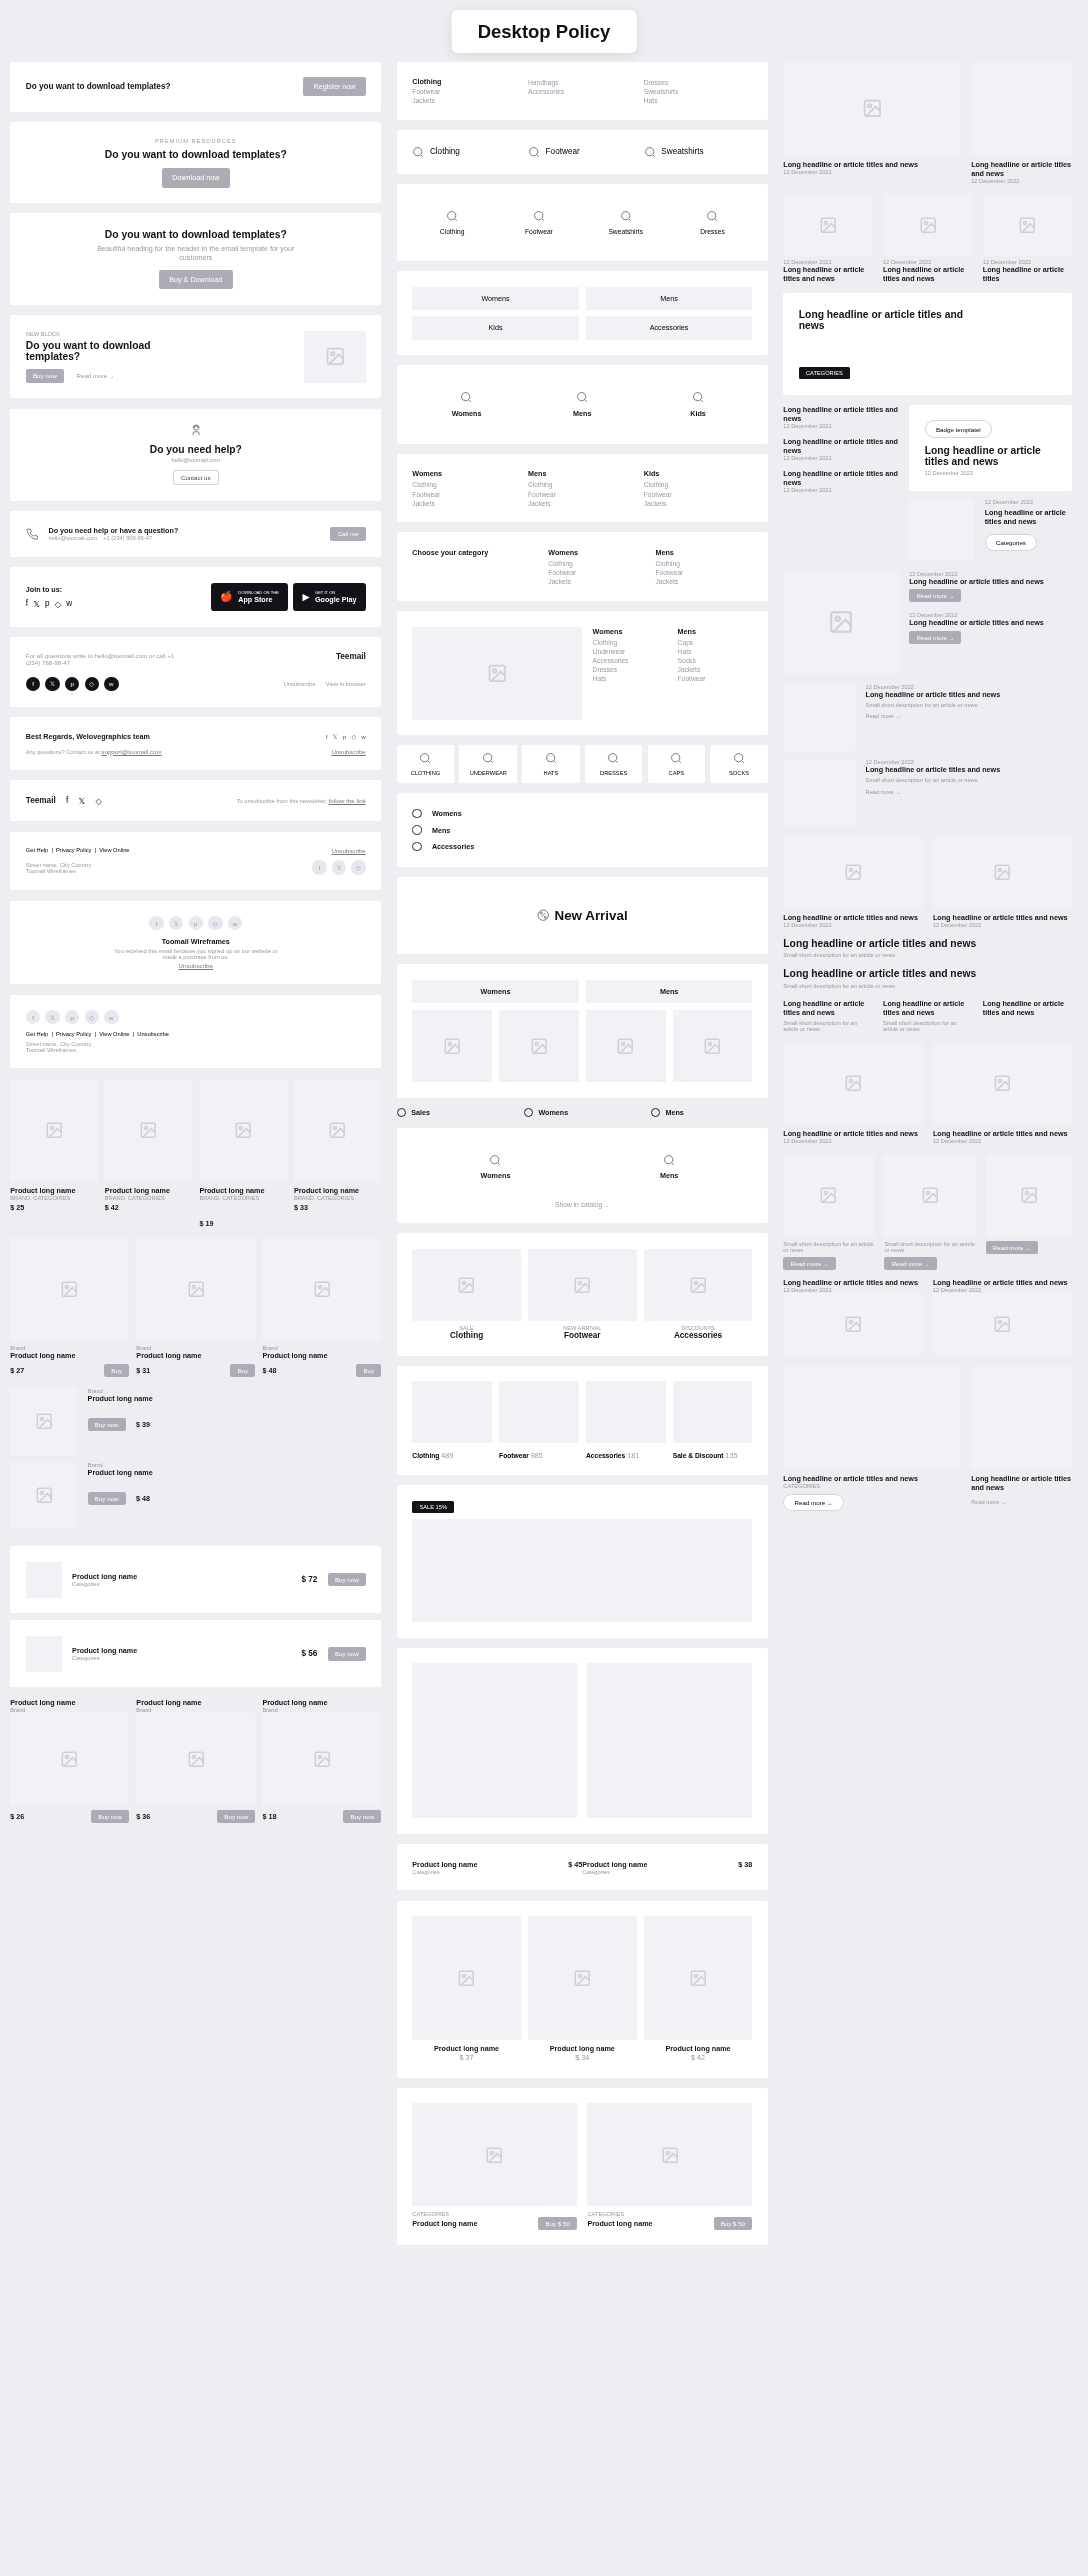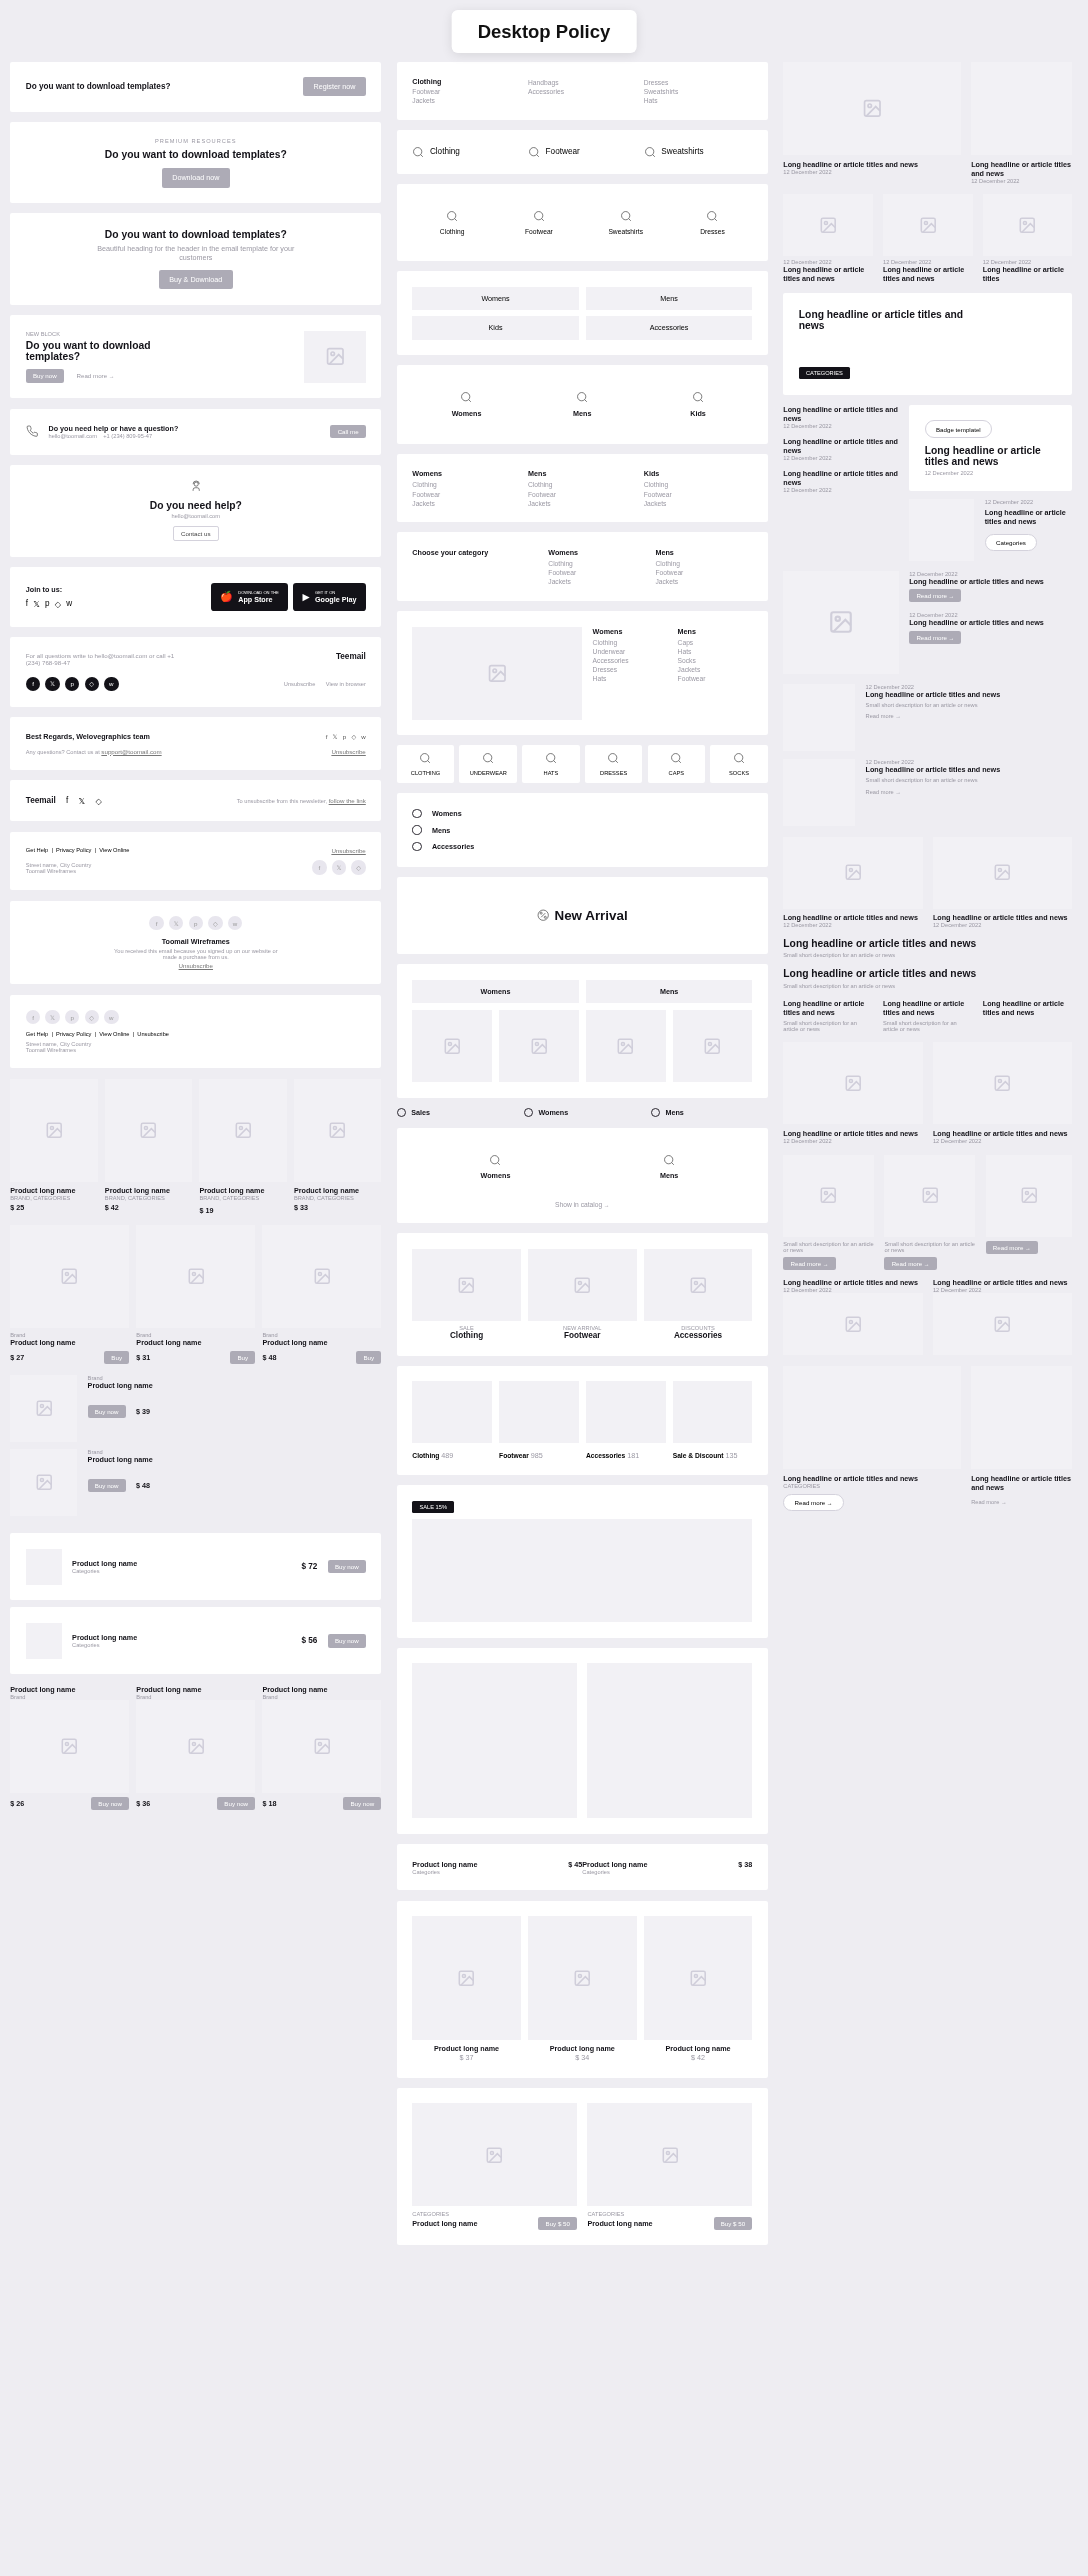--- a/index.html
+++ b/index.html
@@ -81,41 +81,41 @@
  </div>
  <div class="ph" style="width:62px;height:52px">
           <svg width="20.6" height="20.6" viewBox="0 0 24 24">
             <rect x="3" y="3" width="18" height="18" rx="2"></rect>
             <circle cx="9" cy="9" r="2"></circle>
             <path d="M21 15l-5-5L5 21"></path>
           </svg>
         </div>
 </div>
 
+<div class="card center">
+ <svg class="svgicon" style="margin-bottom:5.2px" viewBox="0 0 24 24">
+          <circle cx="12" cy="8" r="4"></circle>
+          <path d="M6 21v-2a4 4 0 014-4h4a4 4 0 014 4v2M18 8a6 6 0 10-12 0"></path>
+        </svg>
+ <div class="h2">Do you need help?</div>
+ <div class="muted tiny" style="margin:2.1px 0 7.2px">hello@toomail.com</div>
+ <button class="btn-outline btn-sm">Contact us</button>
+</div>
+
 <div class="card flex between aic">
  <div class="flex aic gap20">
   <svg class="svgicon" viewBox="0 0 24 24">
             <path d="M22 16.92v3a2 2 0 01-2.18 2 19.79 19.79 0 01-8.63-3.07 19.5 19.5 0 01-6-6 19.79 19.79 0 01-3.07-8.67A2 2 0 014.11 2h3a2 2 0 012 1.72 12.84 12.84 0 00.7 2.81 2 2 0 01-.45 2.11L8.09 9.91a16 16 0 006 6l1.27-1.27a2 2 0 012.11-.45 12.84 12.84 0 002.81.7A2 2 0 0122 16.92z"></path>
           </svg>
   <div>
    <div class="h4">Do you need help or have a question?</div>
    <div class="muted tiny"><span>hello@toomail.com</span> &nbsp;&nbsp; <span>+1 (234) 809-95-47</span></div>
   </div>
  </div>
  <button class="btn btn-sm">Call me</button>
-</div>
-
-<div class="card center">
- <svg class="svgicon" style="margin-bottom:5.2px" viewBox="0 0 24 24">
-          <circle cx="12" cy="8" r="4"></circle>
-          <path d="M6 21v-2a4 4 0 014-4h4a4 4 0 014 4v2M18 8a6 6 0 10-12 0"></path>
-        </svg>
- <div class="h2">Do you need help?</div>
- <div class="muted tiny" style="margin:2.1px 0 7.2px">hello@toomail.com</div>
- <button class="btn-outline btn-sm">Contact us</button>
 </div>
 
 <div class="card flex between aic">
  <div>
   <div class="h4" style="margin-bottom:5.2px">Join to us:</div>
   <div class="flex gap">
    <span>f</span>
    <span>𝕏</span>
    <span>p</span>
    <span>◇</span>
@@ -261,21 +261,21 @@
         <div>
           <div class="ph" style="height:103px">
             <svg width="18.5" height="18.5" viewBox="0 0 24 24">
               <rect x="3" y="3" width="18" height="18" rx="2"></rect>
               <circle cx="9" cy="9" r="2"></circle>
               <path d="M21 15l-5-5L5 21"></path>
             </svg>
           </div>
           <div class="h4" style="margin-top:4.1px">Product long name</div>
           <div class="muted tiny">BRAND, CATEGORIES</div>
-          <div class="h4" style="margin-top:5px">$ 19</div>
+          <div class="h4" style="margin-top:18px">$ 19</div>
         </div>
         <div>
           <div class="ph" style="height:103px">
             <svg width="18.5" height="18.5" viewBox="0 0 24 24">
               <rect x="3" y="3" width="18" height="18" rx="2"></rect>
               <circle cx="9" cy="9" r="2"></circle>
               <path d="M21 15l-5-5L5 21"></path>
             </svg>
           </div>
           <div class="h4" style="margin-top:4.1px">Product long name</div>

